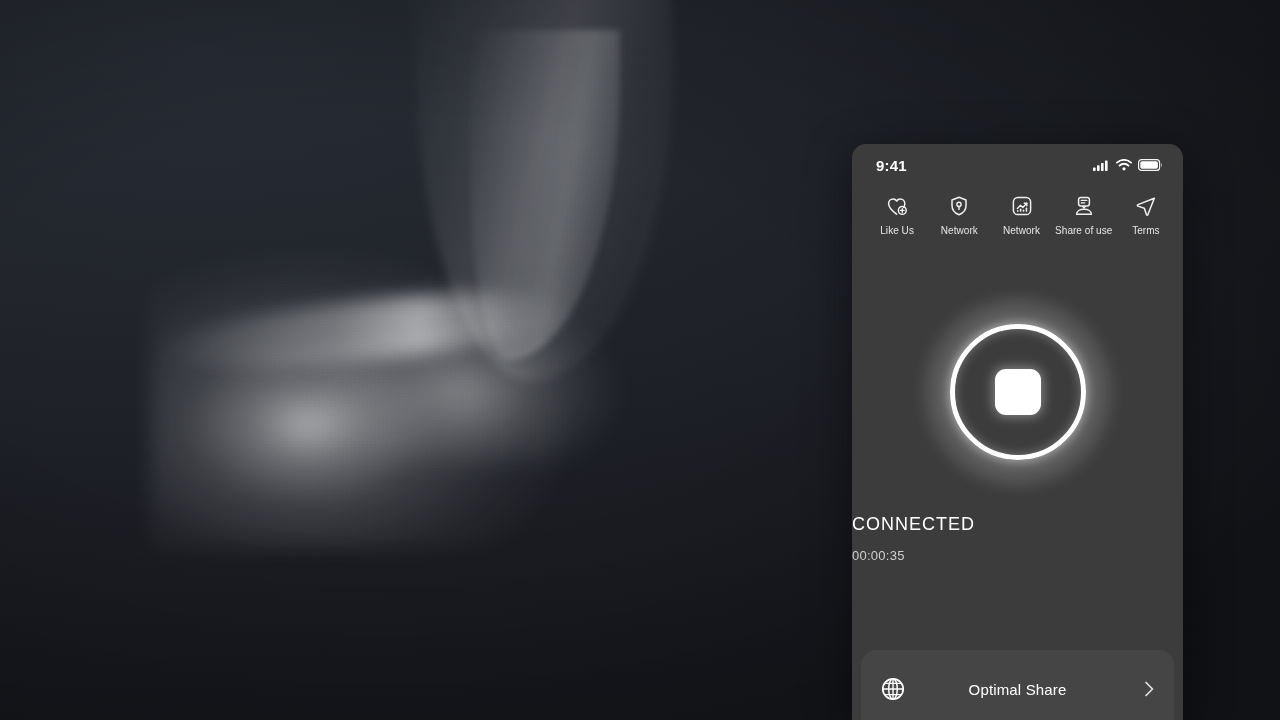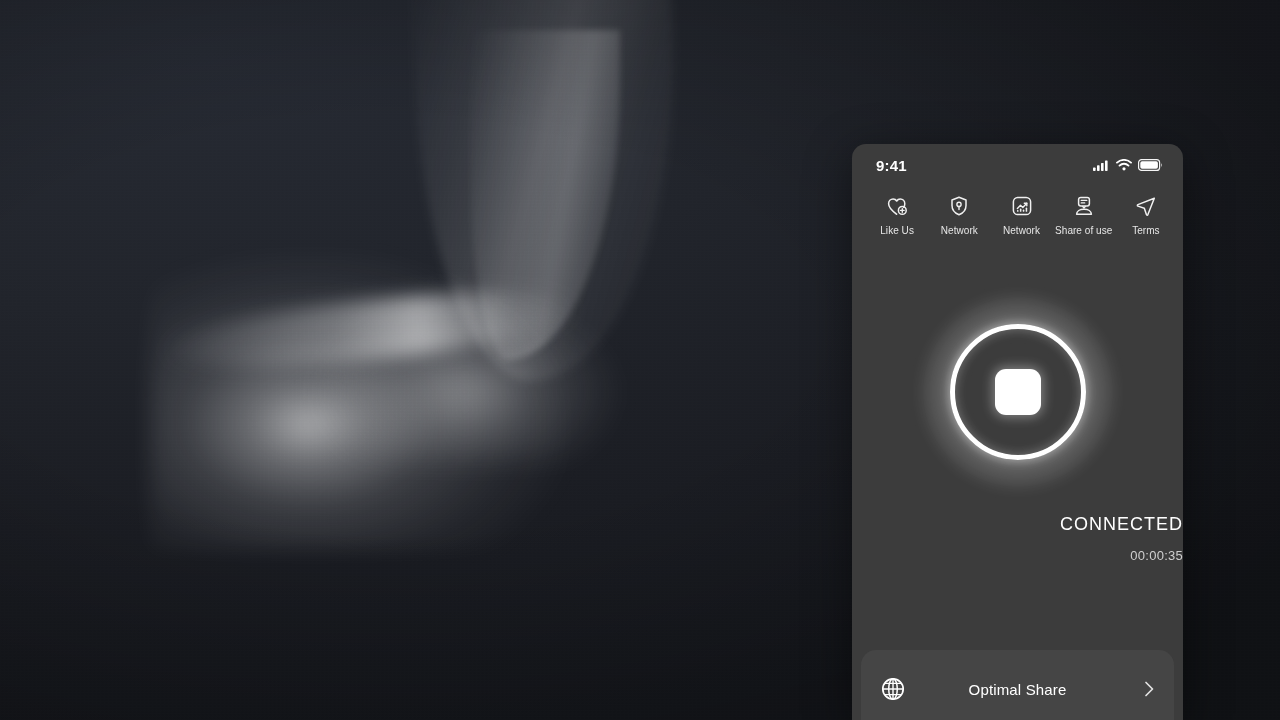--- a/index.html
+++ b/index.html
@@ -217,21 +217,21 @@
       inset 0 0 10px 1px rgba(255,255,255,0.20);
   }
   .power-inner {
     width:46px; height:46px;
     border-radius:11px;
     background:#ffffff;
     box-shadow:0 0 12px 2px rgba(255,255,255,0.38);
   }
 
   
-  .statuswrap { margin-top:22px; text-align:right; }
+  .statuswrap { margin-top:22px; text-align:left; }
   .status-main {
     color:#ffffff;
     font-size:18px;
     font-weight:400;
     letter-spacing:0.055em;
   }
   .status-timer {
     margin-top:13px;
     color:#cfcfcf;
     font-size:13px;

